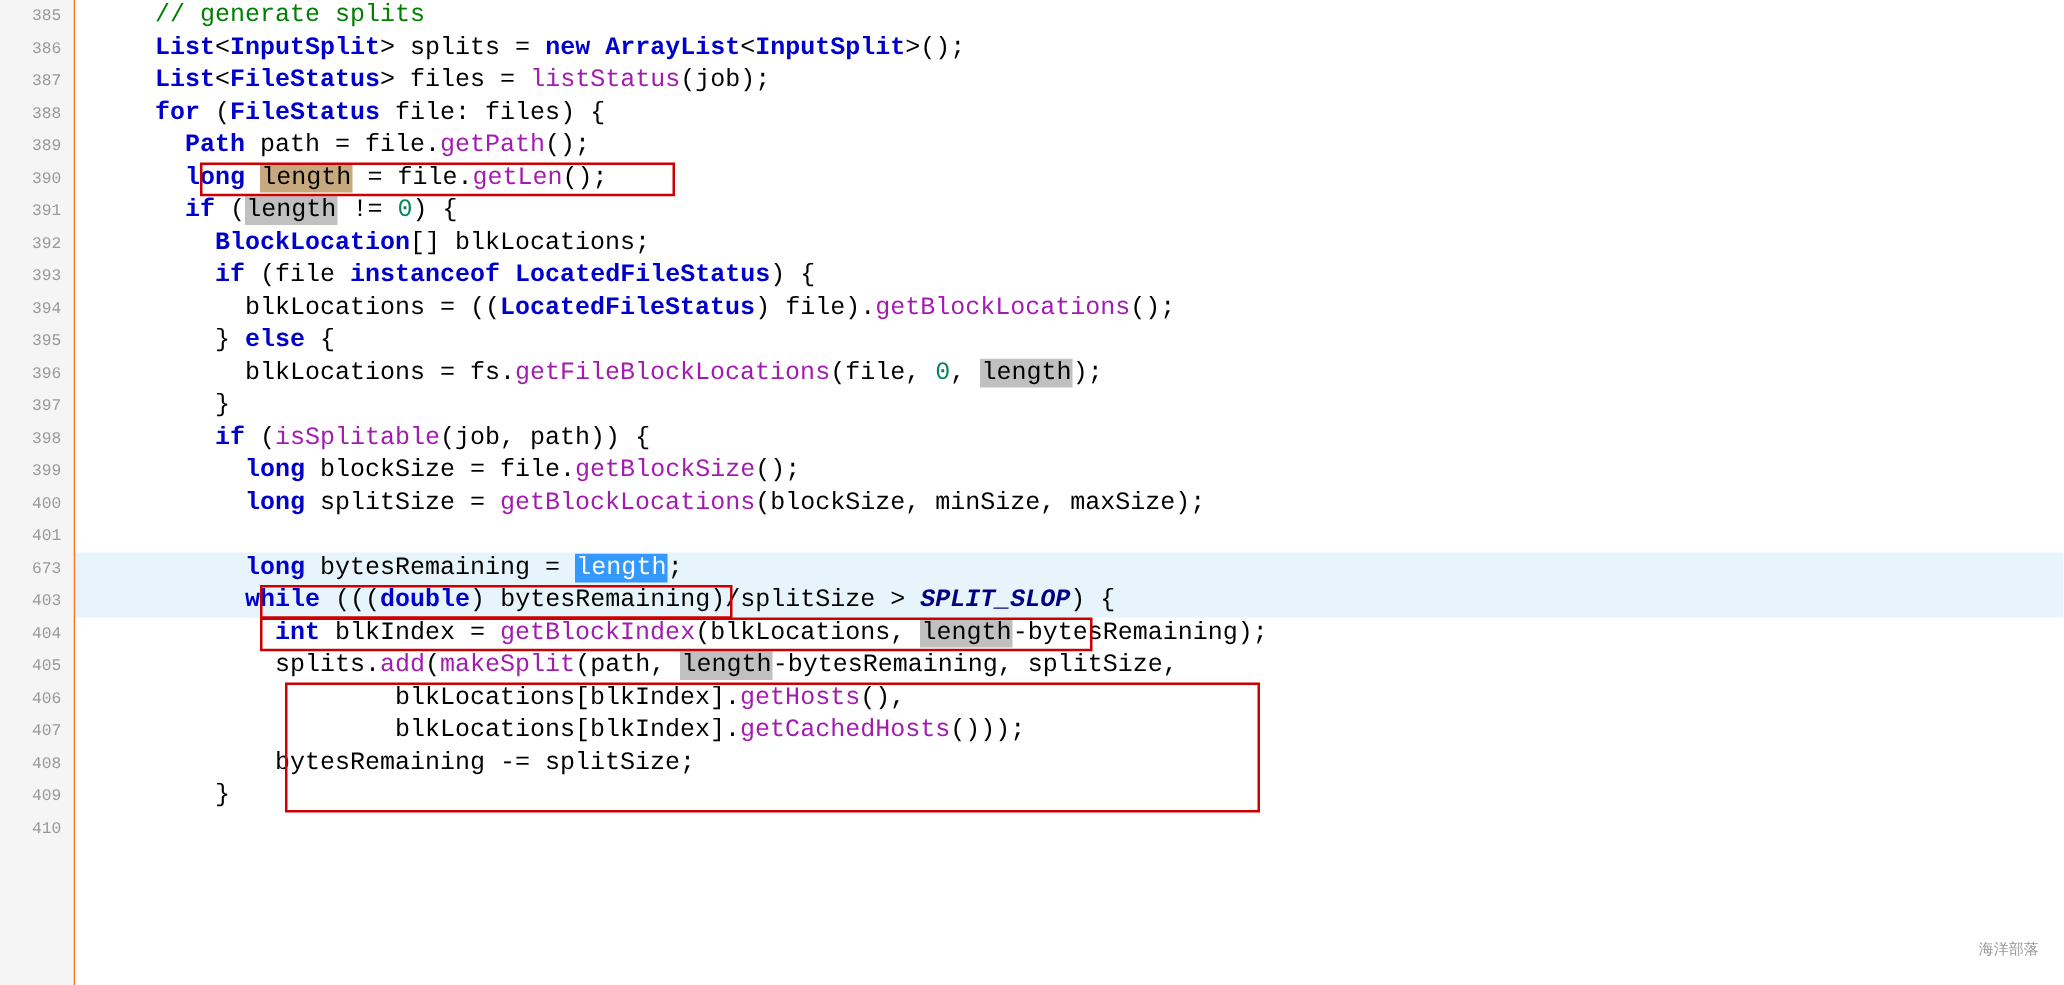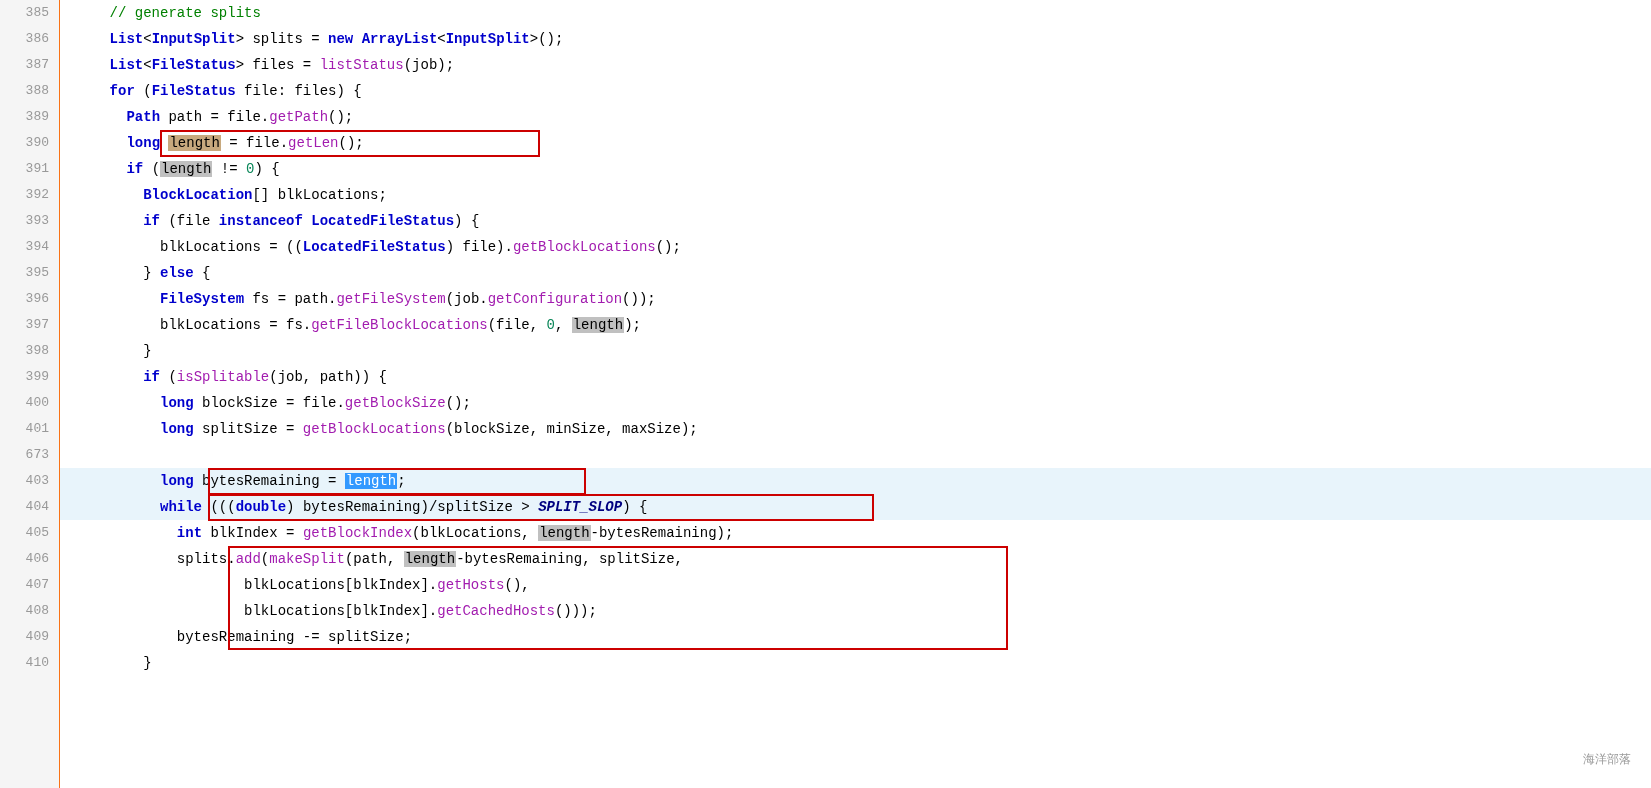--- a/index.html
+++ b/index.html
@@ -38,21 +38,21 @@
       padding: 0;
       position: relative;
       overflow: hidden;
     }
     .code-line {
       height: 26px;
       line-height: 26px;
       white-space: pre;
       padding-left: 16px;
       position: relative;
-      font-size: 14px;
+      font-size: 20px;
     }
     .code-line.highlighted {
       background-color: #e8f4fb;
     }
     .code-line.empty {
       
     }
     
     .kw { color: #0000cc; font-weight: bold; } 
     .type { color: #0000cc; font-weight: bold; } 
@@ -148,21 +148,20 @@
     <div class="code-line">      <span class="kw">if</span> (<span class="gray-length">length</span> != <span class="num">0</span>) {</div>
 
     <div class="code-line">        <span class="type">BlockLocation</span>[] blkLocations;</div>
 
     <div class="code-line">        <span class="kw">if</span> (file <span class="kw">instanceof</span> <span class="type">LocatedFileStatus</span>) {</div>
 
     <div class="code-line">          blkLocations = ((<span class="type">LocatedFileStatus</span>) file).<span class="fn">getBlockLocations</span>();</div>
 
     <div class="code-line">        } <span class="kw">else</span> {</div>
 
-    <div class="code-line">          <span class="type">FileSystem</span> fs = path.<span class="fn">getFileSystem</span>(job.<span class="fn">getConfiguration</span>());</div>
 
     <div class="code-line">          blkLocations = fs.<span class="fn">getFileBlockLocations</span>(file, <span class="num">0</span>, <span class="gray-length">length</span>);</div>
 
     <div class="code-line">        }</div>
 
     <div class="code-line">        <span class="kw">if</span> (<span class="fn">isSplitable</span>(job, path)) {</div>
 
     <div class="code-line">          <span class="kw">long</span> blockSize = file.<span class="fn">getBlockSize</span>();</div>
 
     <div class="code-line">          <span class="kw">long</span> splitSize = <span class="fn">getBlockLocations</span>(blockSize, minSize, maxSize);</div>

